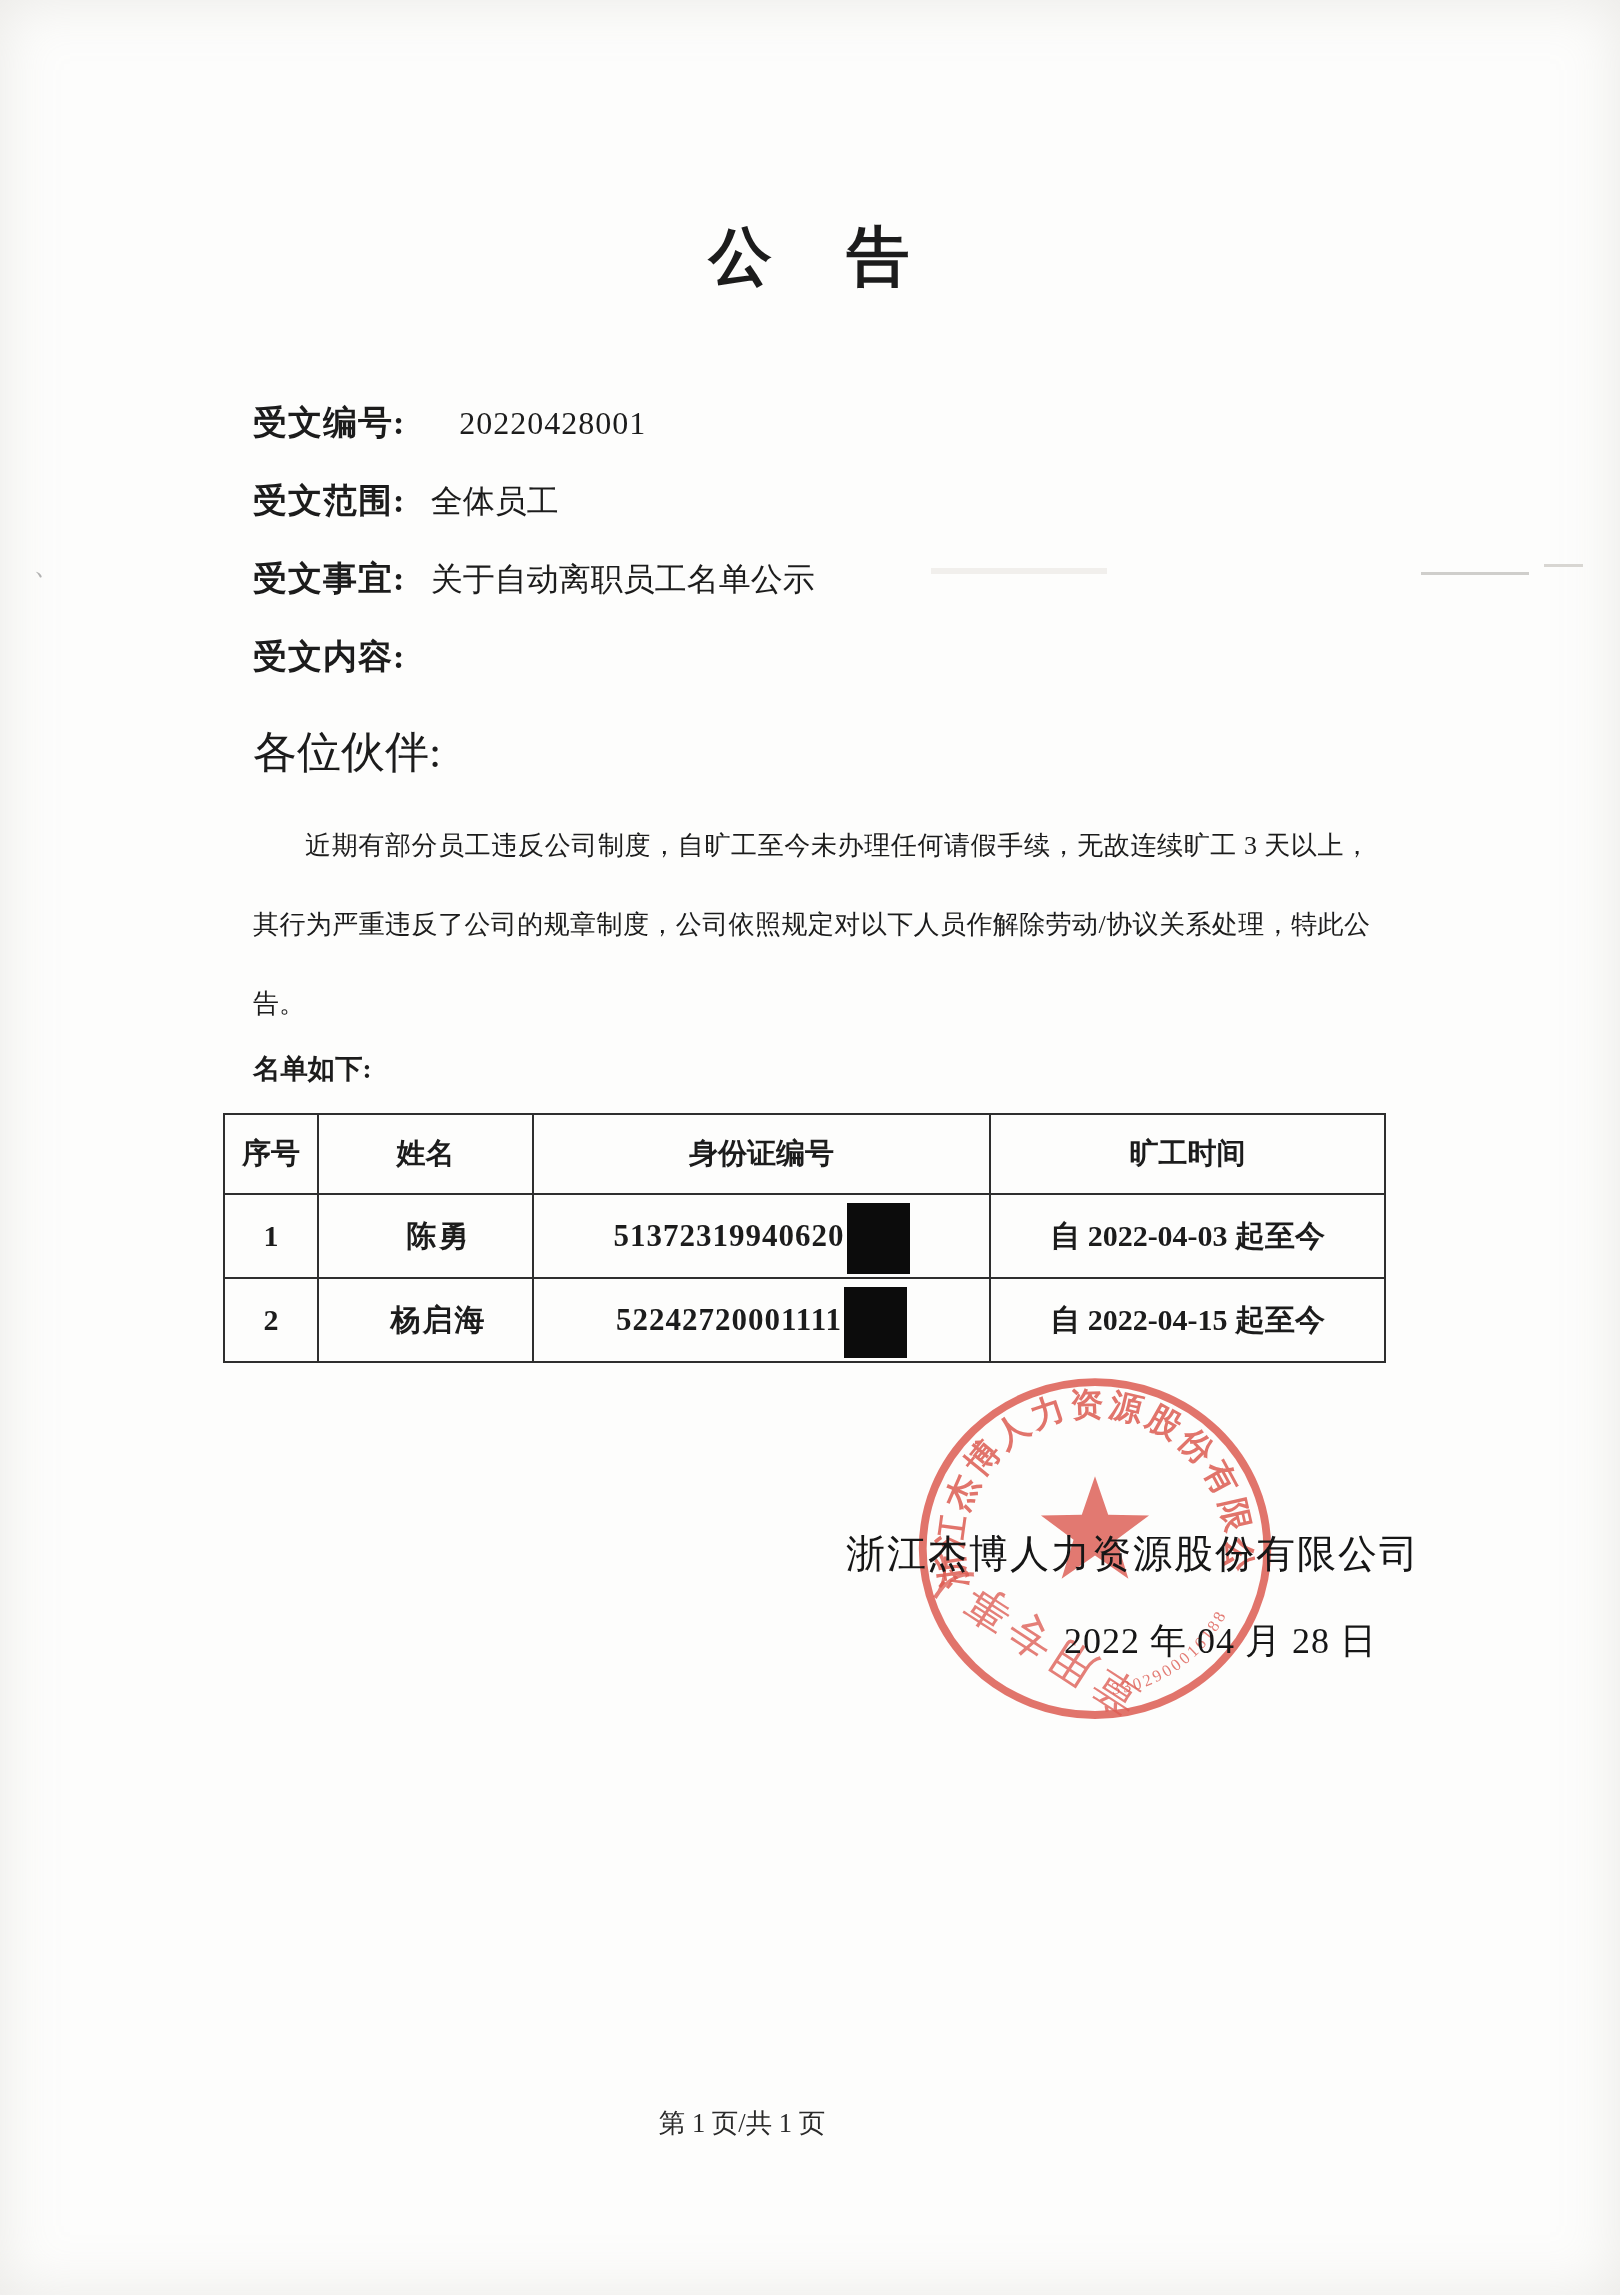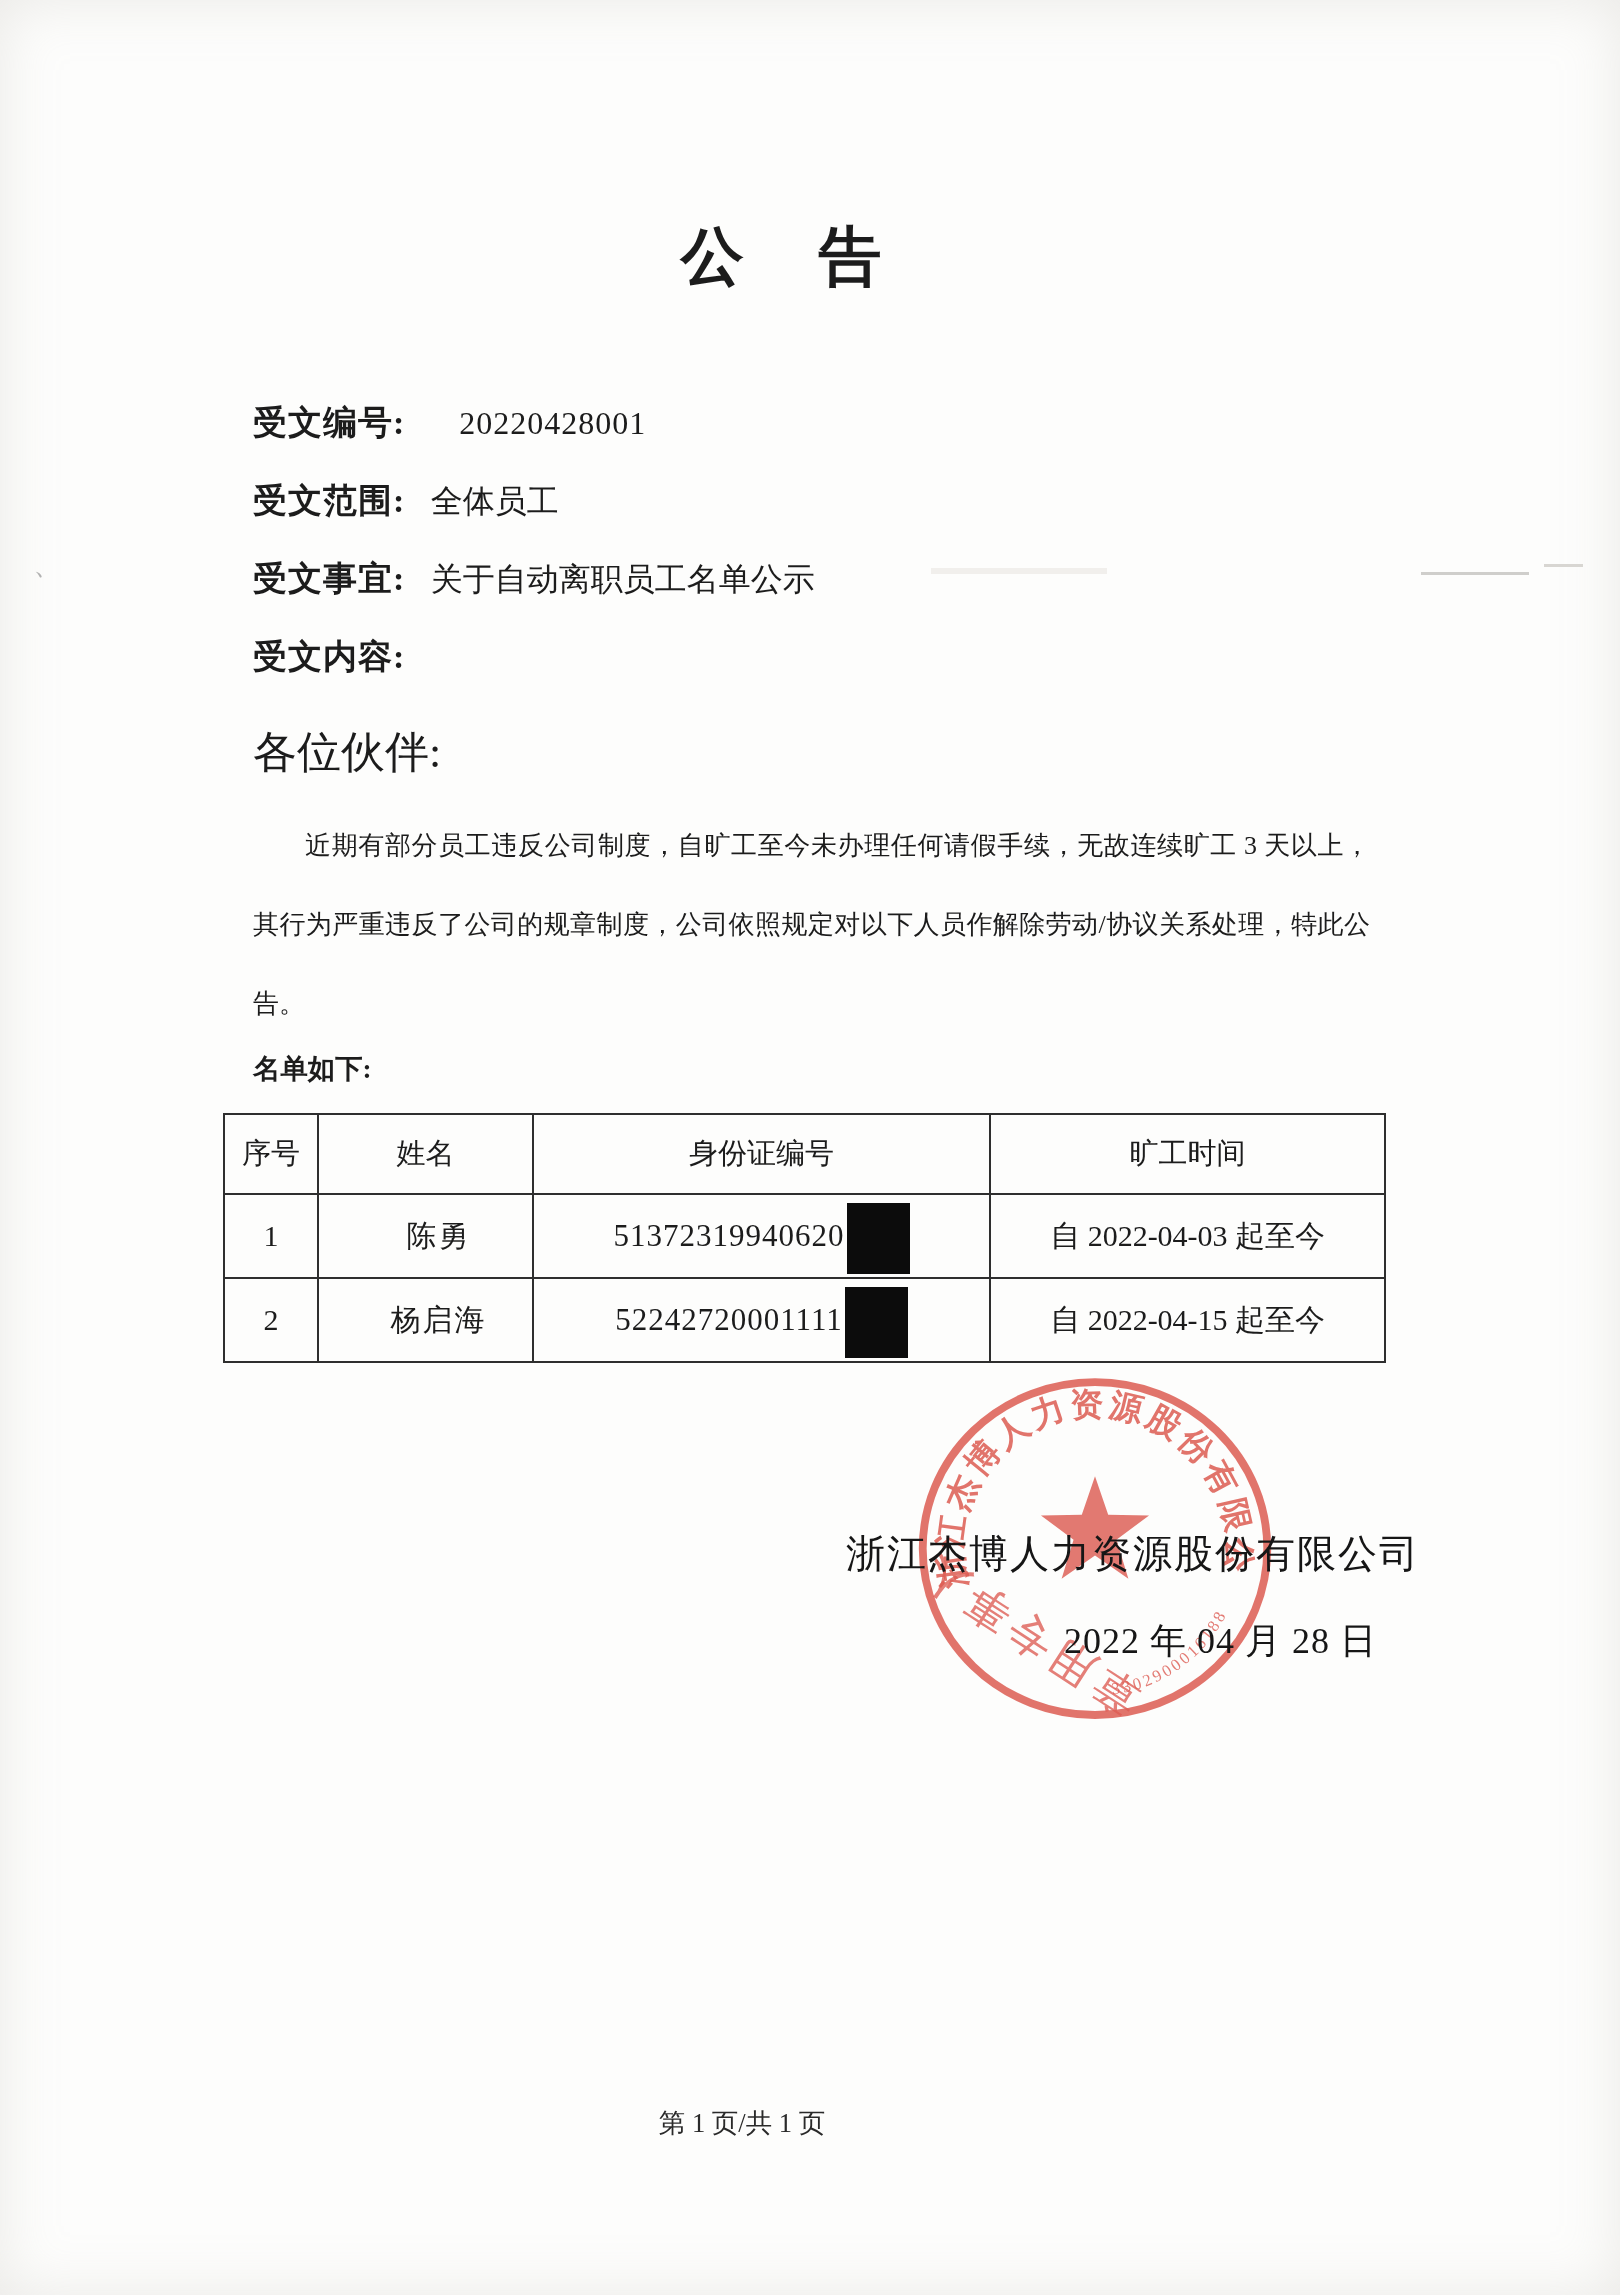--- a/index.html
+++ b/index.html
@@ -13,21 +13,21 @@
   .page {
     position: relative;
     width: 1620px; height: 2296px;
     background: #fdfdfc;
     box-shadow: inset 0 0 59px rgba(180,175,168,0.25);
   }
   .doc-title {
     position: absolute; left: 0; top: 214px; width: 1568px;
     text-align: center;
     font-size: 63px; font-weight: bold;
-    letter-spacing: 5.9px; white-space: pre;
+    letter-spacing: 5.9px; white-space: pre; padding-left: 28px;
   }
   .fields { position: absolute; left: 253px; top: 400px; }
   .field-row { display: flex; align-items: baseline; height: 78px; }
   .field-label { font-weight: bold; font-size: 34px; letter-spacing: 1px; }
   .field-value { font-size: 32px; margin-left: 25.5px; }
   .field-value.num { margin-left: 54px; letter-spacing: 1px; }
   .salutation {
     position: absolute; left: 253px; top: 723px;
     font-size: 44px;
   }
@@ -40,21 +40,21 @@
     position: absolute; left: 253px; top: 1051px;
     font-size: 27.4px; font-weight: bold;
   }
   .roster {
     position: absolute; left: 223px; top: 1113px; width: 1163px;
     border-collapse: collapse; table-layout: fixed;
   }
   .roster td, .roster th {
     border: 2px solid #2e2e2e;
     text-align: center; vertical-align: middle;
-    font-weight: normal;
+    font-weight: bold;
     overflow: visible;
   }
   .roster th { height: 76px; font-size: 29px; }
   .roster td { height: 80px; font-size: 30px; }
   .col-no { width: 8.1%; }
   .col-name { width: 18.5%; }
   .col-id { width: 39.4%; }
   .col-abs { width: 34%; }
   .name-cell { font-weight: bold; letter-spacing: 2px; padding-left: 27px; }
   .id-wrap { display: inline-flex; align-items: center; justify-content: center; }

